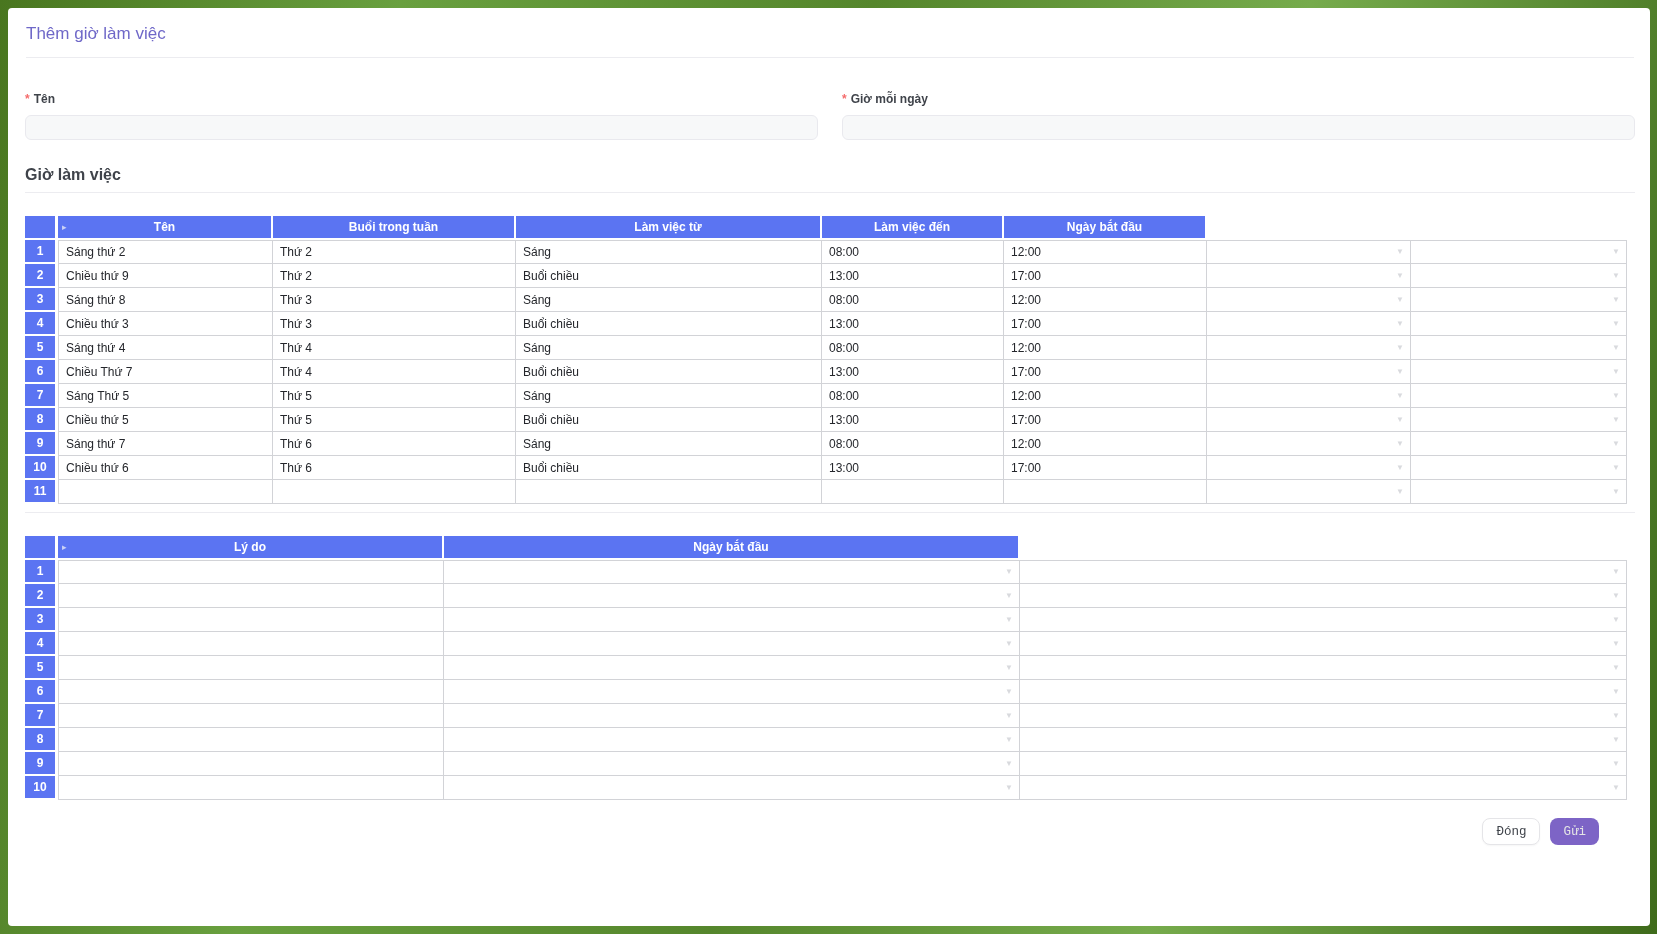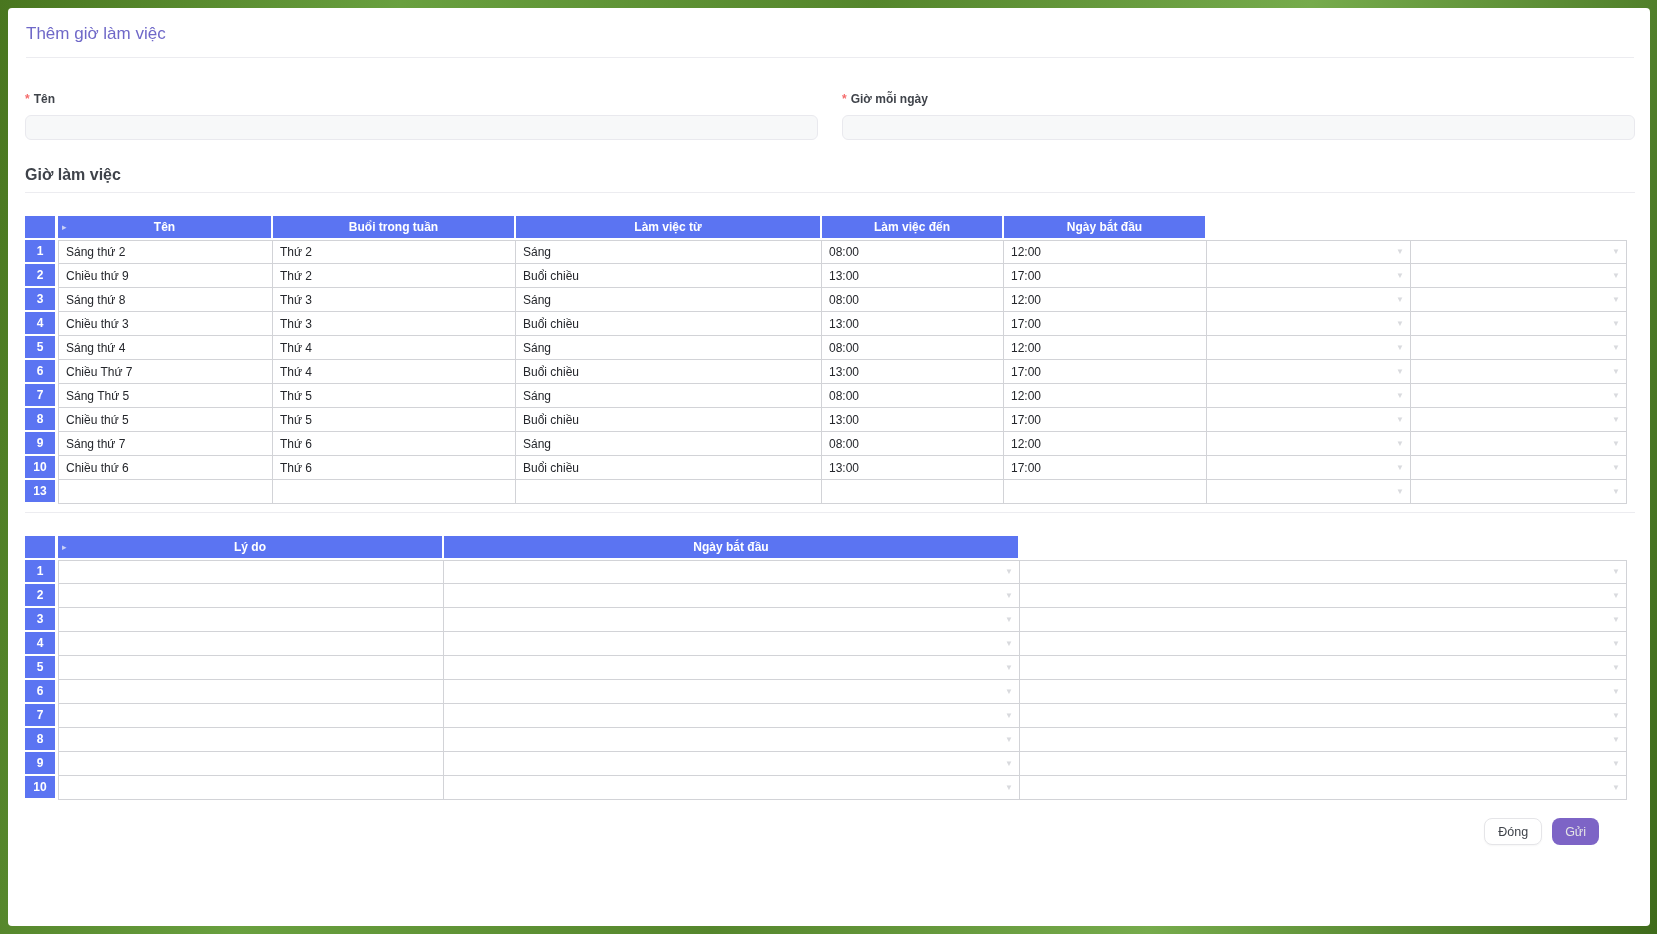--- a/index.html
+++ b/index.html
@@ -68,21 +68,21 @@
     font-size:12px;color:var(--cell-text);display:flex;align-items:center;padding:0 7px;
     overflow:hidden;white-space:nowrap;
   }
   .dcell.first{border-left:1px solid var(--cell-border);}
   .row-first .dcell{border-top:1px solid var(--cell-border);}
   .dd-arrow{position:absolute;right:6px;top:50%;transform:translateY(-50%);
     color:var(--arrow);font-size:8px;line-height:1;}
   
   .footer{display:flex;justify-content:flex-end;gap:10px;margin-top:18px;padding-right:36px;}
   .btn{height:27px;border-radius:8px;font-size:12.5px;padding:0 13px;cursor:pointer;
-    font-family:Liberation Sans, sans-serif;display:flex;align-items:center;}
+    font-family:Liberation Mono, monospace;display:flex;align-items:center;}
   .btn-close{background:#fff;color:var(--label-text);border:1px solid #e5e5e8;box-shadow:0 1px 2px rgba(0,0,0,0.04);}
   .btn-submit{background:var(--btn-purple);color:#e5e5e5;border:none;}
 </style>
 </head>
 <body>
 
 <div class="card">
 
   <div class="title-block">
     <div class="page-title">Thêm giờ làm việc</div>
@@ -256,21 +256,21 @@
             <div class="dcell">13:00</div>
             <div class="dcell">17:00</div>
             <div class="dcell">
               <span class="dd-arrow">▼</span>
             </div>
             <div class="dcell">
               <span class="dd-arrow">▼</span>
             </div>
           </div>
           <div class="t1-row">
-            <div class="num">13</div>
+            <div class="num">11</div>
             <div class="dcell first"></div>
             <div class="dcell"></div>
             <div class="dcell"></div>
             <div class="dcell"></div>
             <div class="dcell"></div>
             <div class="dcell">
               <span class="dd-arrow">▼</span>
             </div>
             <div class="dcell">
               <span class="dd-arrow">▼</span>

